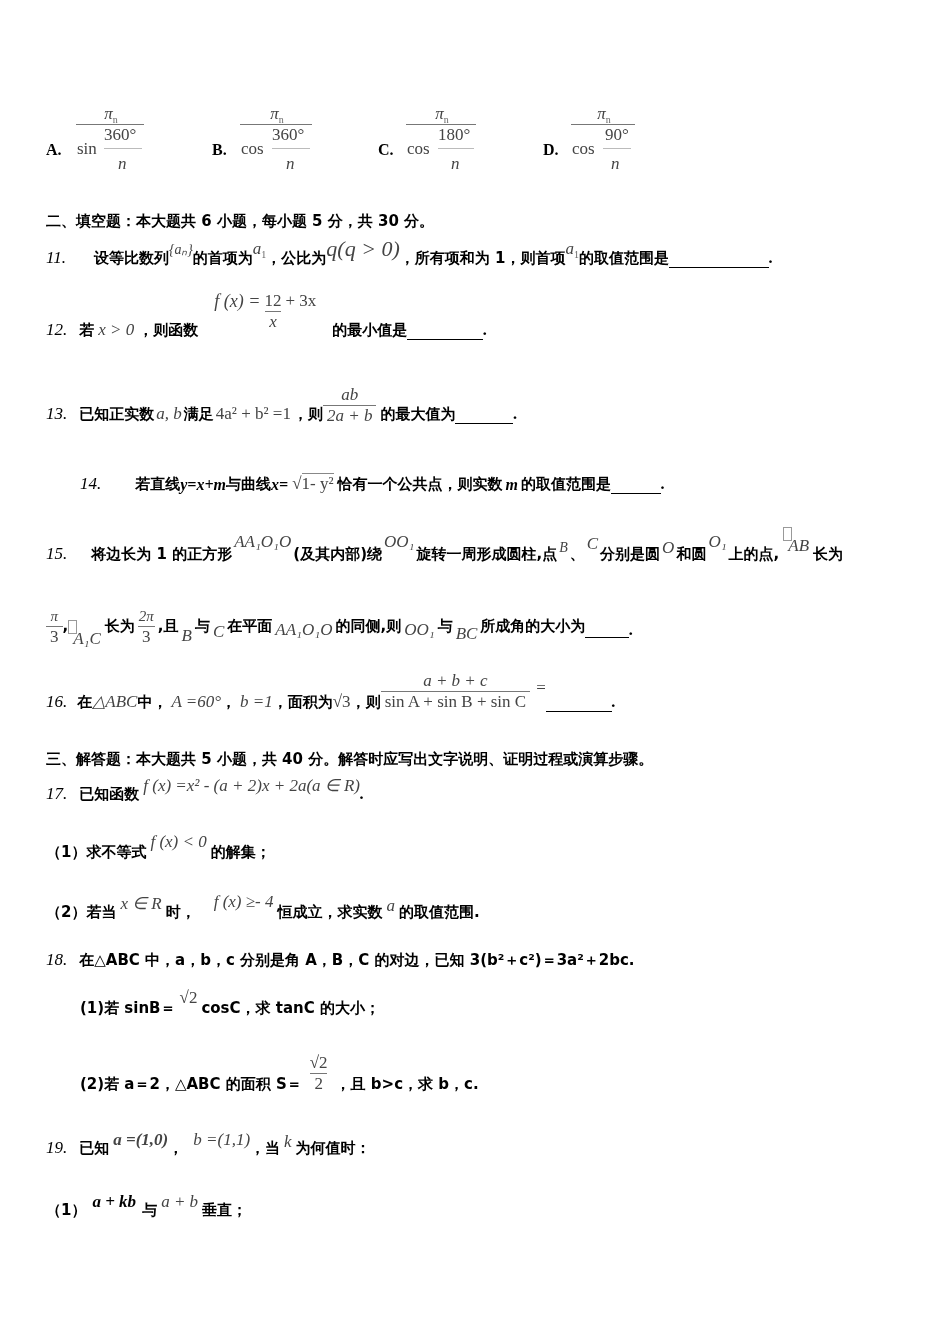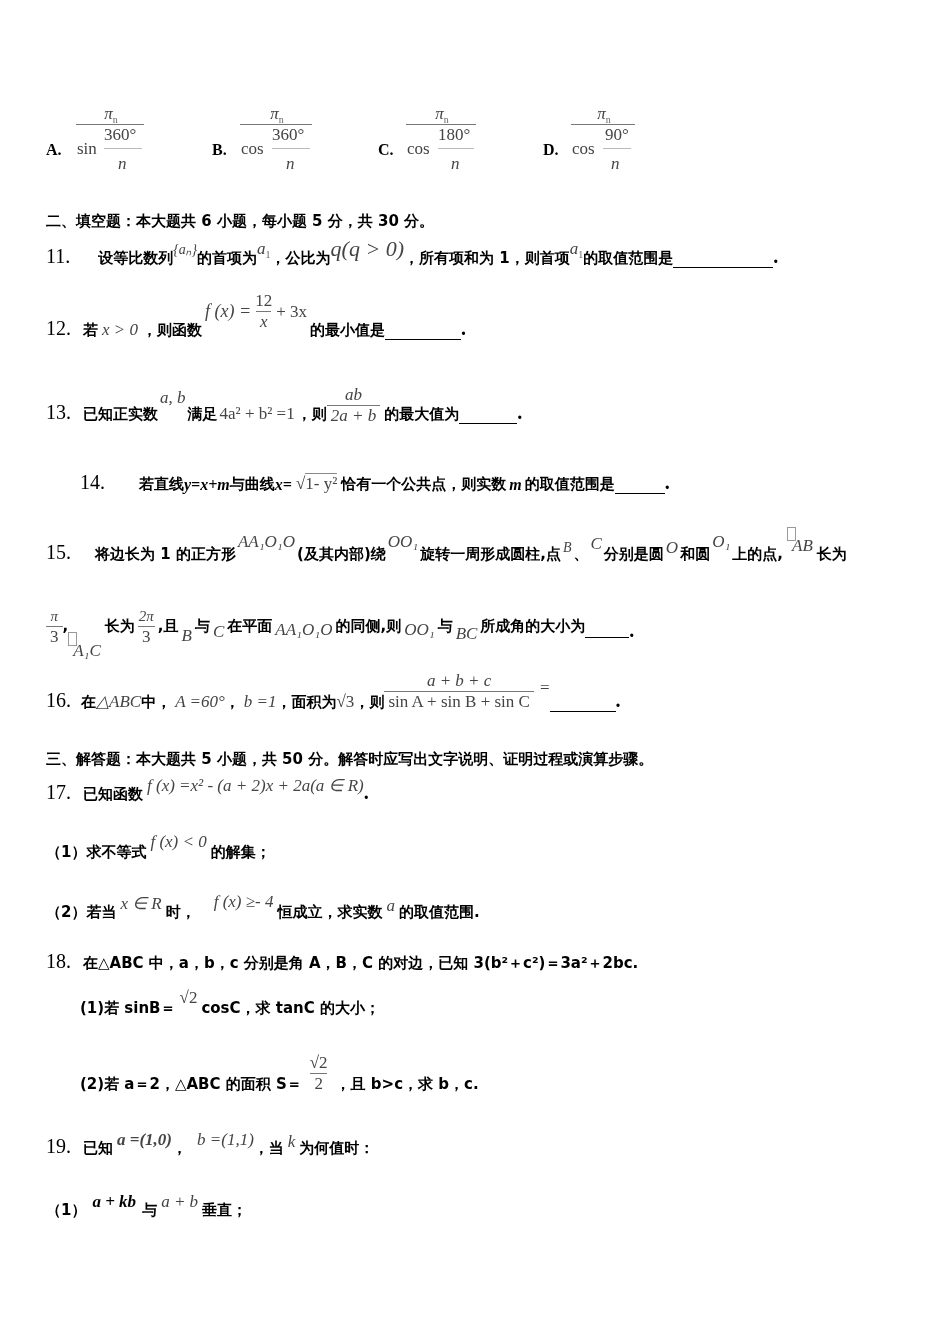--- a/index.html
+++ b/index.html
@@ -4,21 +4,21 @@
 <style>
   html, body { margin: 0; padding: 0; background: #ffffff; }
   body {
     width: 950px; height: 1344px; position: relative; overflow: hidden;
     font-family: "DejaVu Serif", "Liberation Serif", serif;
     color: #000;
   }
   .abs { position: absolute; white-space: nowrap; }
   .b { font-weight: bold; }
   .cn { font-family: "DejaVu Sans", "Liberation Sans", sans-serif; font-size: 15px; font-weight: bold; }
-  .num { font-family: "Liberation Serif", serif; font-size: 20px; }
+  .num { font-family: "Liberation Serif", serif; font-size: 17px; font-style: italic; }
   .m { font-family: "Liberation Serif", serif; color: #444; font-style: italic; font-size: 17px; }
   .mr { font-family: "Liberation Serif", serif; color: #444; font-size: 17px; }
   .blank { display: inline-block; border-bottom: 1px solid #000; height: 14px; vertical-align: baseline; }
   .frac { display: inline-flex; flex-direction: column; align-items: center; vertical-align: middle; }
   .frac .top { padding: 0 4px; line-height: 20px; }
   .frac .bot { padding: 0 4px; line-height: 20px; border-top: 1px solid #777; }
   .sub { font-size: 10px; vertical-align: -4px; font-style: normal; color: #666; }
   .optlabel { font-family: "Liberation Serif", serif; font-weight: bold; font-size: 16px; }
   .box { display:inline-block; width:7px; height:12px; border:1px solid #999; vertical-align: 10px; margin-right:-4px; }
 </style>
@@ -79,37 +79,37 @@
   <span class="cn">的取值范围是</span>
   <span class="blank" style="width:100px;"></span>
   <span class="num b">.</span>
 </div>
 
 <div class="abs" style="left:46px; top:294px; height:46px; display:flex; align-items:flex-end;">
   <span class="num">12.</span>
   <span class="cn" style="margin-left:12px;">若</span>
   <span class="m" style="margin:0 4px;">x &gt; 0</span>
   <span class="cn">，则函数</span>
-  <span style="display:inline-flex; align-items:center; margin:0 3px; position:relative; top:-8px;">
+  <span style="display:inline-flex; align-items:flex-start; margin:0 16px; position:relative; top:-8px;">
     <span class="m" style="font-size:18px;">f (x) =</span>
     <span class="frac mr">
         <span class="top">12</span>
         <span class="bot m">x</span>
       </span>
     <span class="mr">+ 3x</span>
   </span>
   <span class="cn">的最小值是</span>
   <span class="blank" style="width:76px;"></span>
   <span class="num b">.</span>
 </div>
 
 <div class="abs" style="left:46px; top:378px; height:46px; display:flex; align-items:flex-end;">
   <span class="num">13.</span>
   <span class="cn" style="margin-left:12px;">已知正实数</span>
-  <span class="m" style="margin:16px 2px;">a, b</span>
+  <span class="m" style="margin:0 2px;">a, b</span>
   <span class="cn">满足</span>
   <span class="mr" style="margin:0 2px;">4a² + b² =1</span>
   <span class="cn">，则</span>
   <span class="frac m" style="position:relative; top:2px;">
       <span class="top">ab</span>
       <span class="bot">2a + b</span>
     </span>
   <span class="cn" style="margin-left:4px;">的最大值为</span>
   <span class="blank" style="width:58px;"></span>
   <span class="num b">.</span>
@@ -147,21 +147,21 @@
   <span class="m" style="position:relative; top:-8px; margin:0 4px;"><span class="box"></span><span>AB</span></span>
   <span class="cn">长为</span>
 </div>
 
 <div class="abs" style="left:46px; top:602px; height:48px; display:flex; align-items:center;">
   <span class="frac m" style="font-size:15px;">
       <span class="top">π</span>
       <span class="bot mr" style="font-style:normal;">3</span>
     </span>
   <span class="cn">,</span>
-  <span class="m" style="position:relative; top:20px;"><span class="box"></span><span>A₁C</span></span>
+  <span class="m" style="position:relative; top:8px;"><span class="box"></span><span>A₁C</span></span>
   <span class="cn" style="margin-left:4px;">长为</span>
   <span class="frac m" style="font-size:15px;">
       <span class="top">2π</span>
       <span class="bot mr" style="font-style:normal;">3</span>
     </span>
   <span class="cn">,且</span>
   <span class="m" style="position:relative; top:10px; margin:0 3px;">B</span>
   <span class="cn">与</span>
   <span class="m" style="position:relative; top:6px; margin:0 3px;">C</span>
   <span class="cn">在平面</span>
@@ -188,21 +188,21 @@
   <span class="cn">，则</span>
   <span class="frac mr">
       <span class="top m">a + b + c</span>
       <span class="bot">sin A + sin B + sin C</span>
     </span>
   <span class="mr" style="position:relative; top:-14px; margin-left:6px;">=</span>
   <span class="blank" style="width:66px;"></span>
   <span class="num b">.</span>
 </div>
 
-<div class="abs cn" style="left:46px; top:750px;">三、解答题：本大题共 5 小题，共 50 分。解答时应写出文字说明、证明过程或演算步骤。</div>
+<div class="abs cn" style="left:46px; top:750px;">三、解答题：本大题共 5 小题，共 40 分。解答时应写出文字说明、证明过程或演算步骤。</div>
 
 <div class="abs" style="left:46px; top:774px; height:30px; display:flex; align-items:flex-end;">
   <span class="num">17.</span>
   <span class="cn" style="margin-left:12px;">已知函数</span>
   <span class="m" style="position:relative; top:-8px; margin-left:4px;">f (x) =x² - (a + 2)x + 2a(a ∈ R)</span>
   <span class="num b">.</span>
 </div>
 <div class="abs" style="left:46px; top:832px; height:30px; display:flex; align-items:flex-end;">
   <span class="cn">（1）</span>
   <span class="cn">求不等式</span>

